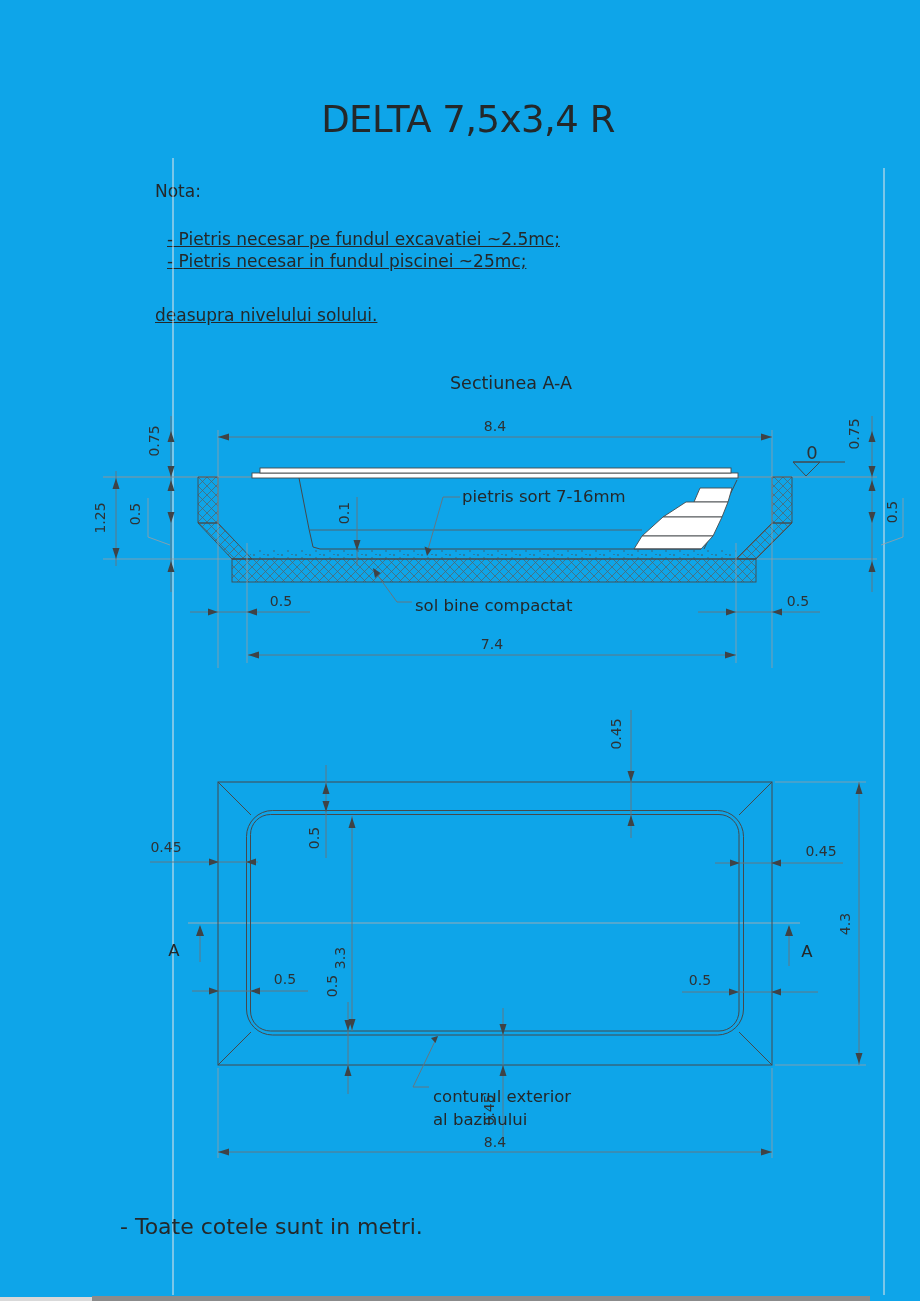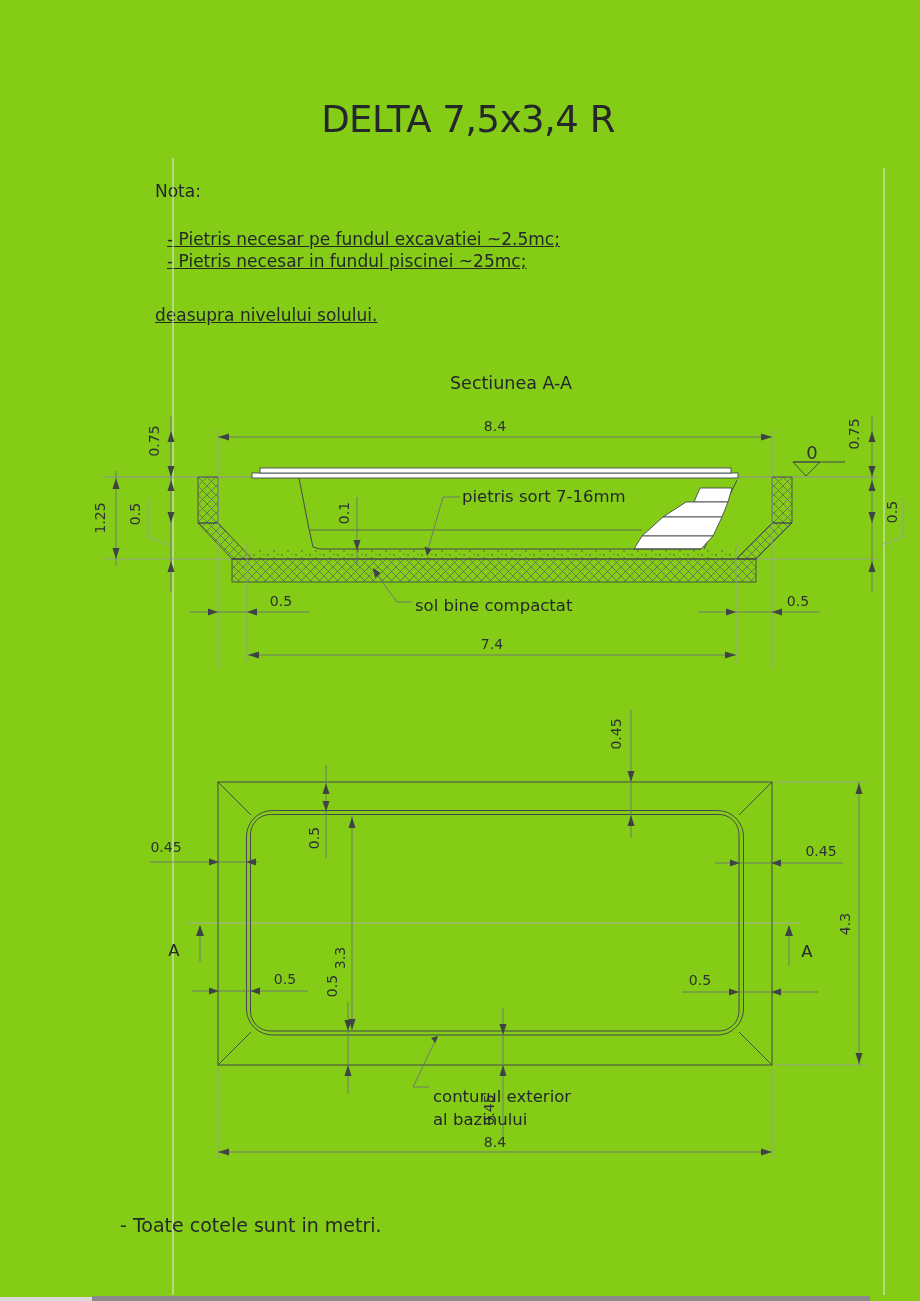--- a/index.html
+++ b/index.html
@@ -1,24 +1,24 @@
 <!DOCTYPE html>
 <html><head>
 <meta charset="utf-8">
 <style>
   html,body{margin:0;padding:0;background:#fff;}
-  .page{position:relative;width:920px;height:1301px;background:#84cc16;overflow:hidden;
+  .page{position:relative;width:920px;height:1301px;background:#0ea5e9;overflow:hidden;
         font-family:"DejaVu Sans",sans-serif;color:#2e3234;}
   .title{position:absolute;left:160px;top:98px;width:616px;text-align:center;
          font-size:37px;letter-spacing:-0.5px;color:#24282a;}
   .notes{position:absolute;left:155px;top:180px;font-size:17px;line-height:22px;color:#24282a;}
   .notes-heading{margin-bottom:26px;}
   .note-line{padding-left:12px;white-space:nowrap;text-decoration:underline;}
   .note-cont{padding-left:0;margin-top:32px;}
-  .footer{position:absolute;left:120px;top:1214px;font-size:19px;color:#24282a;}
+  .footer{position:absolute;left:120px;top:1214px;font-size:22px;color:#24282a;}
   svg{position:absolute;left:0;top:0;}
   .st{stroke:#45494c;stroke-width:1;fill:none;}
   .stthin{stroke:#5a5f62;stroke-width:0.9;fill:none;}
   .dim{stroke:#6d7276;stroke-width:0.9;fill:none;}
   .ext{stroke:#9ba0a3;stroke-width:0.8;fill:none;}
   .ground{stroke:#8f9497;stroke-width:1;fill:none;}
   .faintline{stroke:#a9adb0;stroke-width:0.9;fill:none;}
   .pageline{stroke:#e7e7e7;stroke-width:1;fill:none;}
   .ah{fill:#3f4346;stroke:none;}
   .hatchfill{fill:url(#xhatch);stroke:#45494c;stroke-width:0.9;}

